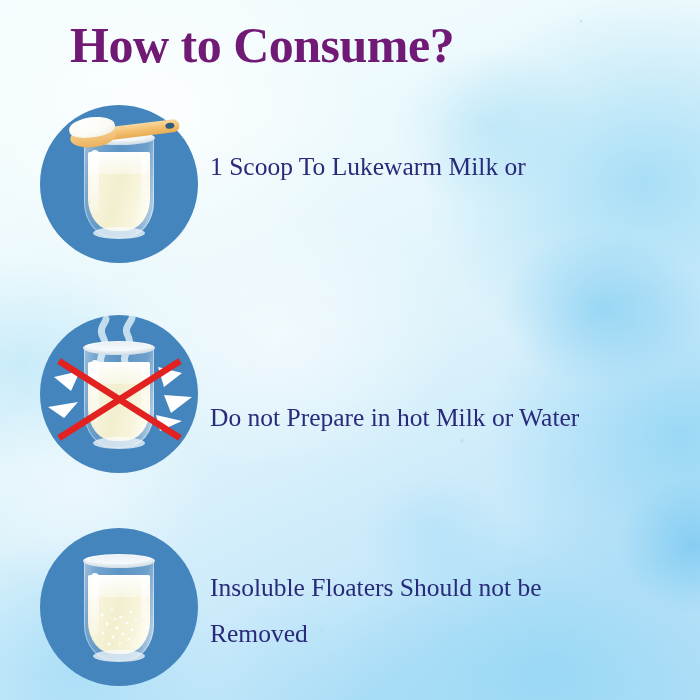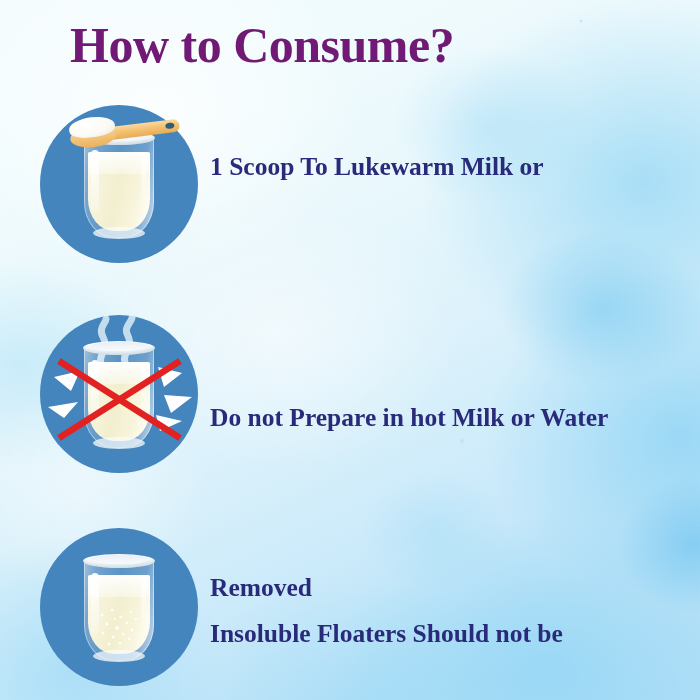--- a/index.html
+++ b/index.html
@@ -225,21 +225,21 @@
   
   .floaters { position:absolute; left:0; top:0; width:100%; height:100%; }
   .floaters circle { fill:rgba(255,255,255,.95); }
 
   
   .caption {
     position:absolute;
     left:210px;
     width:480px;
     color:#2a2a7a;
-    font-weight:700;
+    font-weight:400;
     font-size:25.5px;
     line-height:46px;
   }
   #cap-0 { top:39px; }
   #cap-1 { top:80px; }
   #cap-2 { top:37px; }
   .caption .ln { display:block; white-space:nowrap; }
 </style>
 </head>
 <body>
@@ -353,18 +353,18 @@
         <div class="glass-hl"></div>
         <div class="glass-hl2"></div>
         <div class="rim">
           <div class="rim-inner"></div>
         </div>
         <div class="glass-foot"></div>
       </div>
     </div>
 
     <div class="caption" id="cap-2">
+      <span class="ln">Insoluble Floaters Should not be</span>
       <span class="ln">Removed</span>
-      <span class="ln">Insoluble Floaters Should not be</span>
     </div>
   </div>
 
 </div>
 
 </body></html>

